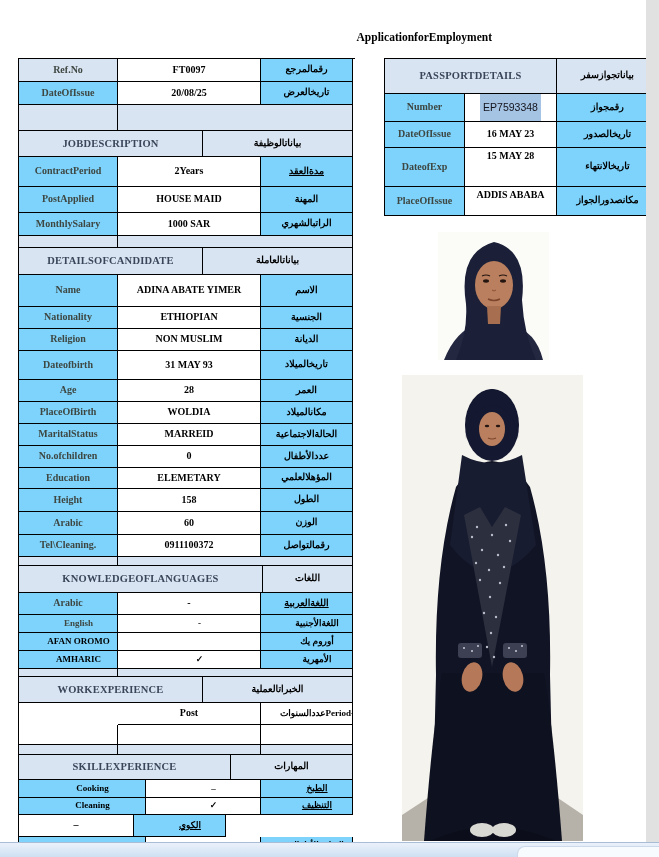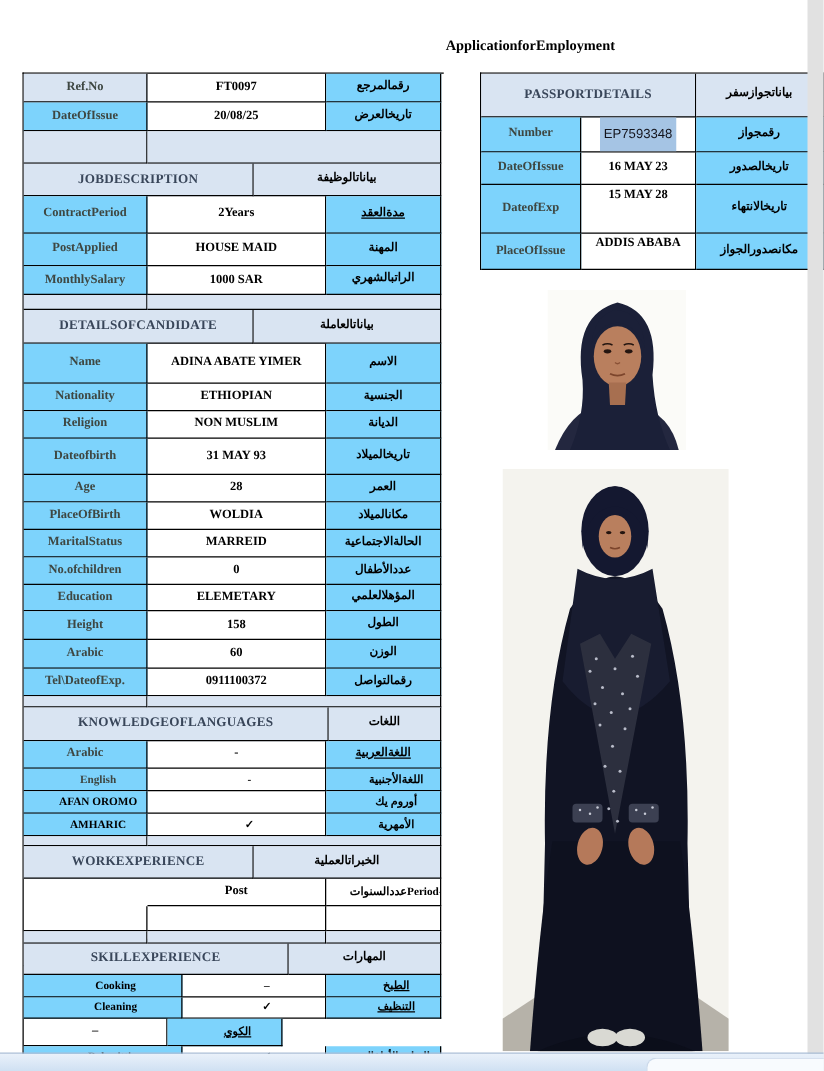--- a/index.html
+++ b/index.html
@@ -143,21 +143,21 @@
       <div class="c g en w1">Height</div>
       <div class="c val w2">158</div>
       <div class="c g ar w3">الطول</div>
     </div>
     <div class="tr" style="height:23px">
       <div class="c g en w1">Arabic</div>
       <div class="c val w2">60</div>
       <div class="c g ar w3">الوزن</div>
     </div>
     <div class="tr" style="height:22px">
-      <div class="c g en w1">Tel\DateofExp.</div>
+      <div class="c g en w1">Tel\Cleaning.</div>
       <div class="c val w2">0911100372</div>
       <div class="c g ar w3">رقمالتواصل</div>
     </div>
     <div class="tr" style="height:9px">
       <div class="c b w1"></div>
       <div class="c b bw2"></div>
     </div>
 
     <div class="tr" style="height:27px">
       <div class="c b hd lw1">KNOWLEDGEOFLANGUAGES</div>

